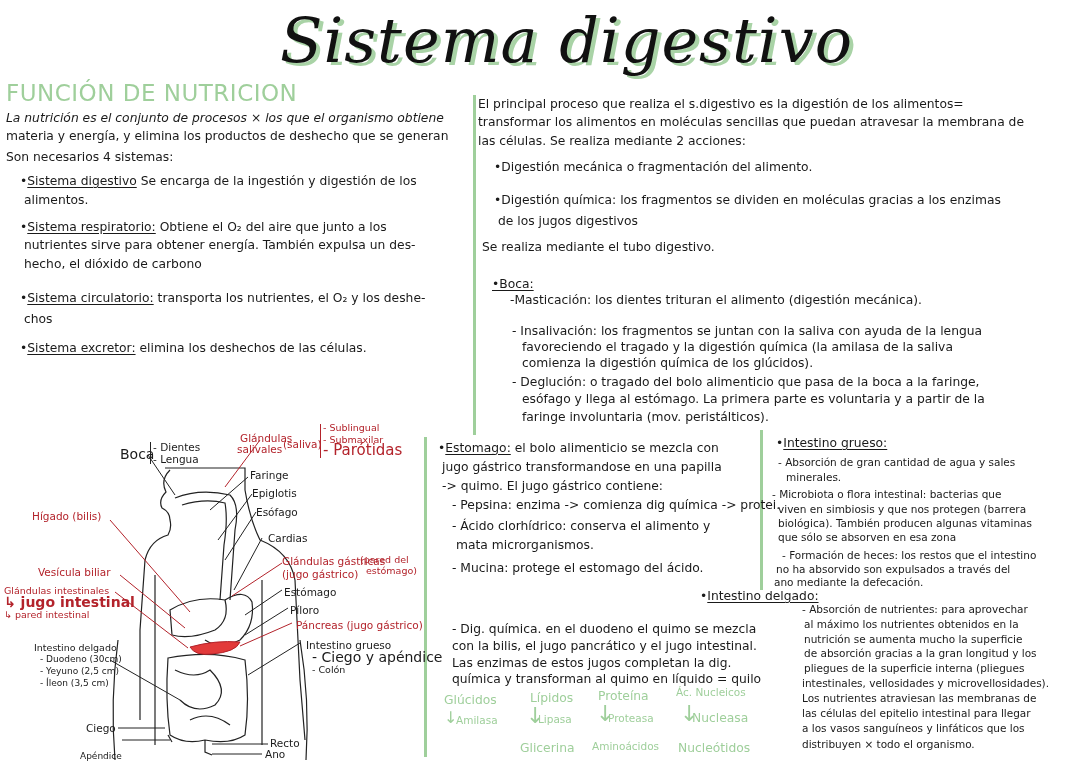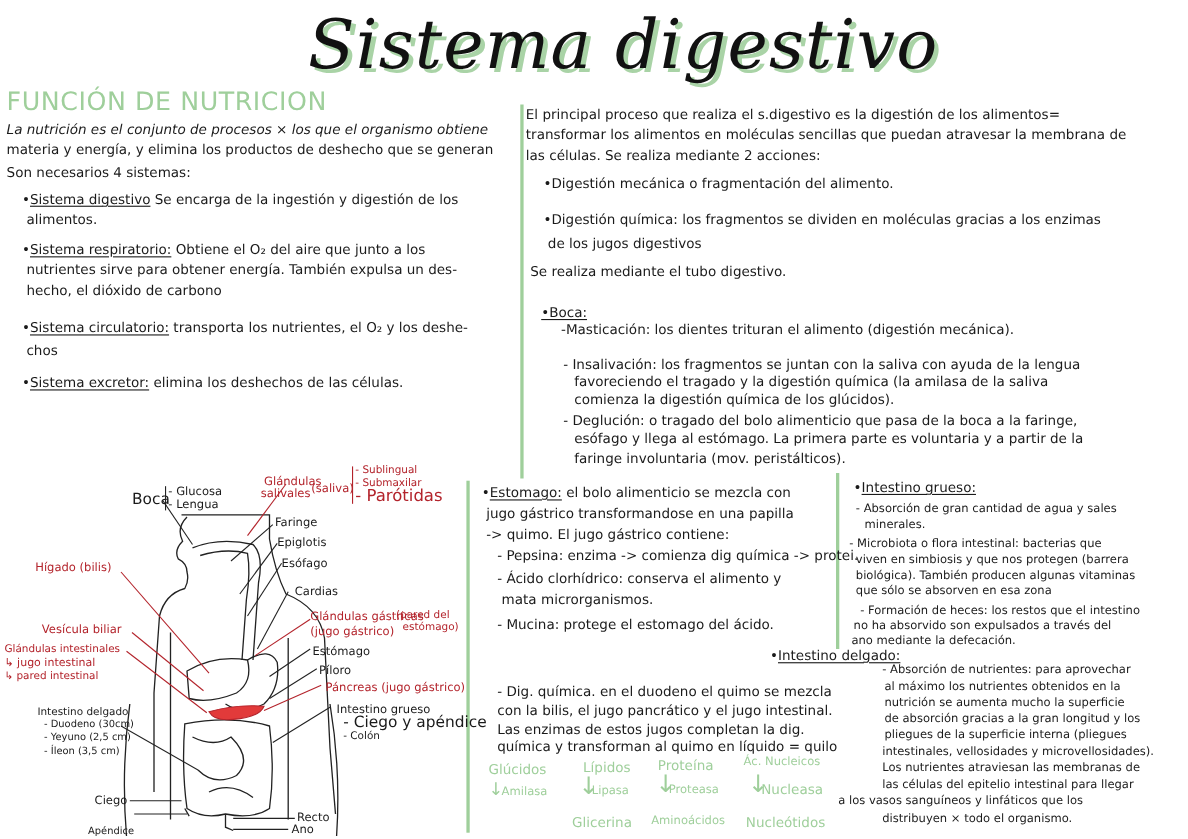--- a/index.html
+++ b/index.html
@@ -87,21 +87,21 @@
 <div class="abs t" style="left:452px;top:671px;">química y transforman al quimo en líquido = quilo</div>
 
 <div class="abs sm" style="left:802px;top:603px;">- Absorción de nutrientes: para aprovechar</div>
 <div class="abs sm" style="left:804px;top:618px;">al máximo los nutrientes obtenidos en la</div>
 <div class="abs sm" style="left:804px;top:633px;">nutrición se aumenta mucho la superficie</div>
 <div class="abs sm" style="left:804px;top:647px;">de absorción gracias a la gran longitud y los</div>
 <div class="abs sm" style="left:804px;top:662px;">pliegues de la superficie interna (pliegues</div>
 <div class="abs sm" style="left:802px;top:677px;">intestinales, vellosidades y microvellosidades).</div>
 <div class="abs sm" style="left:802px;top:692px;">Los nutrientes atraviesan las membranas de</div>
 <div class="abs sm" style="left:802px;top:707px;">las células del epitelio intestinal para llegar</div>
-<div class="abs sm" style="left:762px;top:722px;">a los vasos sanguíneos y linfáticos que los</div>
+<div class="abs sm" style="left:802px;top:722px;">a los vasos sanguíneos y linfáticos que los</div>
 <div class="abs sm" style="left:802px;top:738px;">distribuyen × todo el organismo.</div>
 
 <div class="abs t lg" style="left:444px;top:692px;">Glúcidos</div>
 <div class="abs arrow" style="left:444px;top:710px;">↓</div>
 <div class="abs sm lg" style="left:456px;top:714px;">Amilasa</div>
 <div class="abs t lg" style="left:444px;top:762px;text-align:right;">Glucosa</div>
 
 <div class="abs t lg" style="left:530px;top:690px;">Lípidos</div>
 <div class="abs arrow" style="left:526px;top:708px;font-size:22px;">↓</div>
 <div class="abs sm lg" style="left:538px;top:713px;">Lipasa</div>
@@ -166,21 +166,21 @@
       <line x1="118" y1="728" x2="165" y2="728"></line>
       <line x1="122" y1="740" x2="170" y2="740"></line>
       <line x1="212" y1="744" x2="268" y2="744"></line>
       <line x1="212" y1="754" x2="262" y2="754"></line>
     </g>
   </svg>
 
   
   <div class="abs t" style="left:120px;top:36px;font-size:14px;">Boca</div>
   <div class="abs" style="left:150px;top:32px;width:1px;height:22px;background:#222;"></div>
-  <div class="abs sm" style="left:153px;top:31px;">- Glucosa</div>
+  <div class="abs sm" style="left:153px;top:31px;">- Dientes</div>
   <div class="abs sm" style="left:153px;top:43px;">- Lengua</div>
 
   <div class="abs sm red" style="left:240px;top:22px;">Glándulas</div>
   <div class="abs sm red" style="left:237px;top:33px;">salivales</div>
   <div class="abs sm red" style="left:283px;top:28px;">(saliva)</div>
   <div class="abs" style="left:320px;top:14px;width:1px;height:34px;background:#b3232b;"></div>
   <div class="abs sm red" style="left:323px;top:11px;font-size:9.5px;">- Sublingual</div>
   <div class="abs sm red" style="left:323px;top:23px;font-size:9.5px;">- Submaxilar</div>
   <div class="abs sm red" style="left:323px;top:34px;font-size:15px;">- Parótidas</div>
 
@@ -198,21 +198,21 @@
   <div class="abs sm" style="left:290px;top:194px;">Píloro</div>
   <div class="abs sm red" style="left:296px;top:209px;">Páncreas (jugo gástrico)</div>
 
   <div class="abs sm" style="left:306px;top:229px;">Intestino grueso</div>
   <div class="abs sm" style="left:312px;top:241px;font-size:14px;">- Ciego y apéndice</div>
   <div class="abs sm" style="left:312px;top:253px;font-size:9.5px;">- Colón</div>
 
   <div class="abs sm red" style="left:32px;top:100px;">Hígado (bilis)</div>
   <div class="abs sm red" style="left:38px;top:156px;">Vesícula biliar</div>
   <div class="abs sm red" style="left:4px;top:174px;font-size:9.5px;">Glándulas intestinales</div>
-  <div class="abs sm red" style="left:4px;top:186px;font-size:10px;">↳ jugo intestinal</div>
+  <div class="abs sm red" style="left:4px;top:186px;font-size:14px;font-weight:bold;">↳ jugo intestinal</div>
   <div class="abs sm red" style="left:4px;top:198px;font-size:9.5px;">↳ pared intestinal</div>
 
   <div class="abs sm" style="left:34px;top:231px;font-size:9.5px;">Intestino delgado</div>
   <div class="abs sm" style="left:40px;top:243px;font-size:9px;">- Duodeno (30cm)</div>
   <div class="abs sm" style="left:40px;top:255px;font-size:9px;">- Yeyuno (2,5 cm)</div>
   <div class="abs sm" style="left:40px;top:267px;font-size:9px;">- Íleon (3,5 cm)</div>
 
   <div class="abs sm" style="left:86px;top:312px;">Ciego</div>
   <div class="abs sm" style="left:80px;top:327px;font-size:9px;margin-top:13px;">Apéndice</div>
   <div class="abs sm" style="left:270px;top:327px;">Recto</div>

